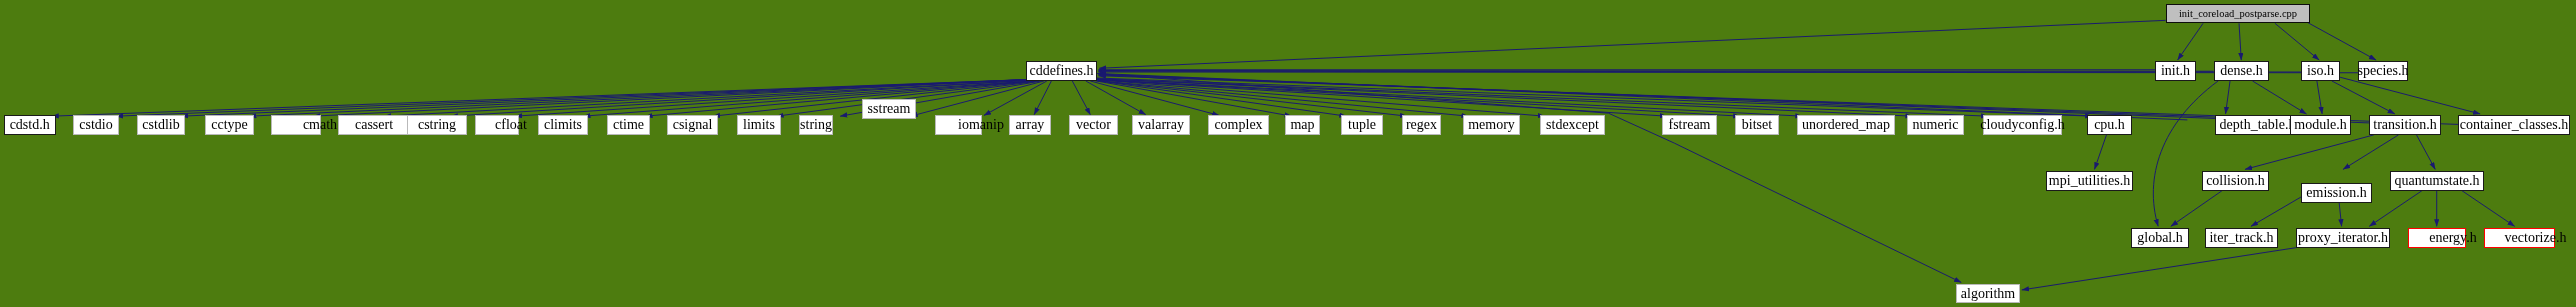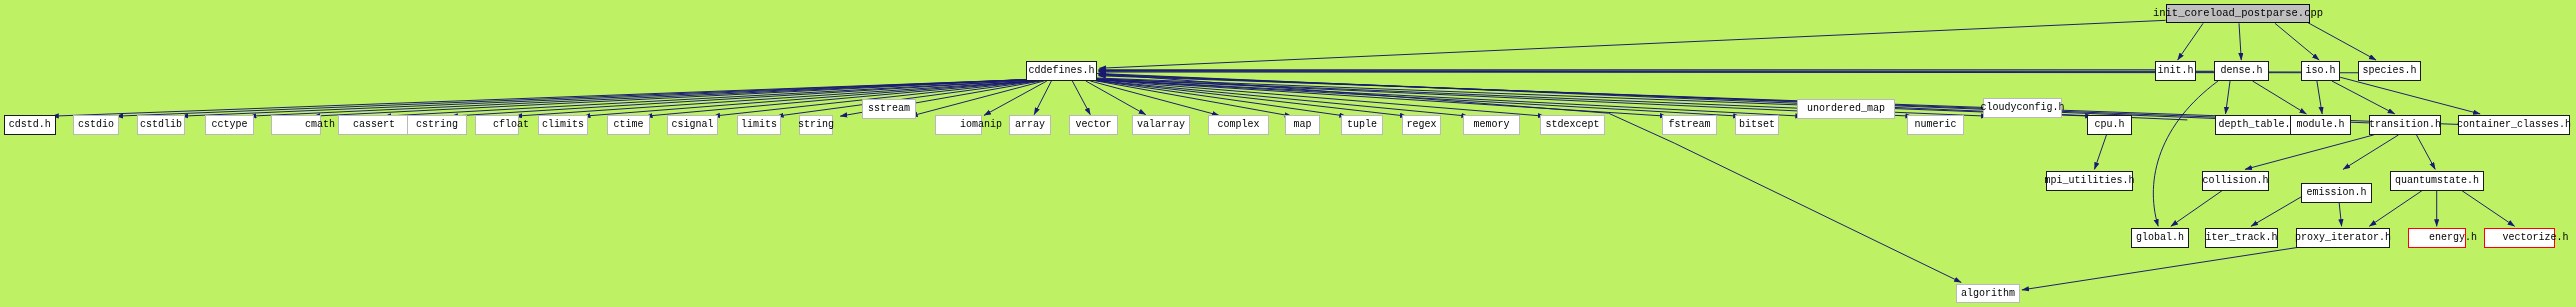--- a/index.html
+++ b/index.html
@@ -1,30 +1,30 @@
 <!DOCTYPE html>
 <html style="font-size:12px"><head>
 <meta charset="utf-8">
 <style>
   html,body{margin:0;padding:0;background:#ffffff;}
   #canvas{
     position:relative;
     width:2576px;height:308px;
-    background:#bef264;
-    font-family:Liberation Mono, monospace;
+    background:#4d7c0f;
+    font-family:Liberation Serif, serif;
     overflow:hidden;
   }
   #edges{position:absolute;left:0;top:0;z-index:1;}
   .node{
     position:absolute;z-index:2;
     display:flex;align-items:center;justify-content:center;
     background:#ffffff;
     border:0.7px solid #1a1a1a;
     box-sizing:border-box;
-    font-size:10px;color:#000000;
+    font-size:14px;color:#000000;
     white-space:nowrap;
     cursor:pointer;
   }
   .node.system{border-color:#b9b9b9;}
   .node.main{background:#bfbfbf;border:1.5px solid #0d0d0d;font-size:10.5px;}
   .node.truncated{border:1.1px solid #ff0000;padding-left:32px;}
 </style>
 </head>
 <body>
 
@@ -106,21 +106,21 @@
     </div>
     <div class="node project" style="left: 2155px; top: 61px; width: 41px; height: 19.5px;">
       <span>init.h</span>
     </div>
     <div class="node project" style="left: 2214px; top: 61px; width: 55px; height: 19.5px;">
       <span>dense.h</span>
     </div>
     <div class="node project" style="left: 2301px; top: 61px; width: 39px; height: 19.5px;">
       <span>iso.h</span>
     </div>
-    <div class="node project" style="left: 2358px; top: 61px; width: 63px; height: 19.5px;">
+    <div class="node project" style="left: 2358px; top: 61px; width: 50px; height: 19.5px;">
       <span>species.h</span>
     </div>
     <div class="node project" style="left: 3.7px; top: 115px; width: 52px; height: 19.5px;">
       <span>cdstd.h</span>
     </div>
     <div class="node system" style="left: 73px; top: 115px; width: 46px; height: 19.5px;">
       <span>cstdio</span>
     </div>
     <div class="node system" style="left: 137px; top: 115px; width: 48px; height: 19.5px;">
       <span>cstdlib</span>
@@ -187,27 +187,27 @@
     </div>
     <div class="node system" style="left: 1540px; top: 115px; width: 65px; height: 19.5px;">
       <span>stdexcept</span>
     </div>
     <div class="node system" style="left: 1662px; top: 115px; width: 55px; height: 19.5px;">
       <span>fstream</span>
     </div>
     <div class="node system" style="left: 1735px; top: 115px; width: 44px; height: 19.5px;">
       <span>bitset</span>
     </div>
-    <div class="node system" style="left: 1797px; top: 99px; width: 98px; height: 19.5px;">
+    <div class="node system" style="left: 1797px; top: 115px; width: 98px; height: 19.5px;">
       <span>unordered_map</span>
     </div>
     <div class="node system" style="left: 1907px; top: 115px; width: 57px; height: 19.5px;">
       <span>numeric</span>
     </div>
-    <div class="node system" style="left: 1983px; top: 98px; width: 79px; height: 19.5px;">
+    <div class="node system" style="left: 1983px; top: 115px; width: 79px; height: 19.5px;">
       <span>cloudyconfig.h</span>
     </div>
     <div class="node project" style="left: 2087px; top: 115px; width: 45px; height: 19.5px;">
       <span>cpu.h</span>
     </div>
     <div class="node project" style="left: 2187px; top: 115px; width: 85px; height: 19.5px; margin-left: 28px;">
       <span>depth_table.h</span>
     </div>
     <div class="node project" style="left: 2290px; top: 115px; width: 61px; height: 19.5px;">
       <span>module.h</span>

